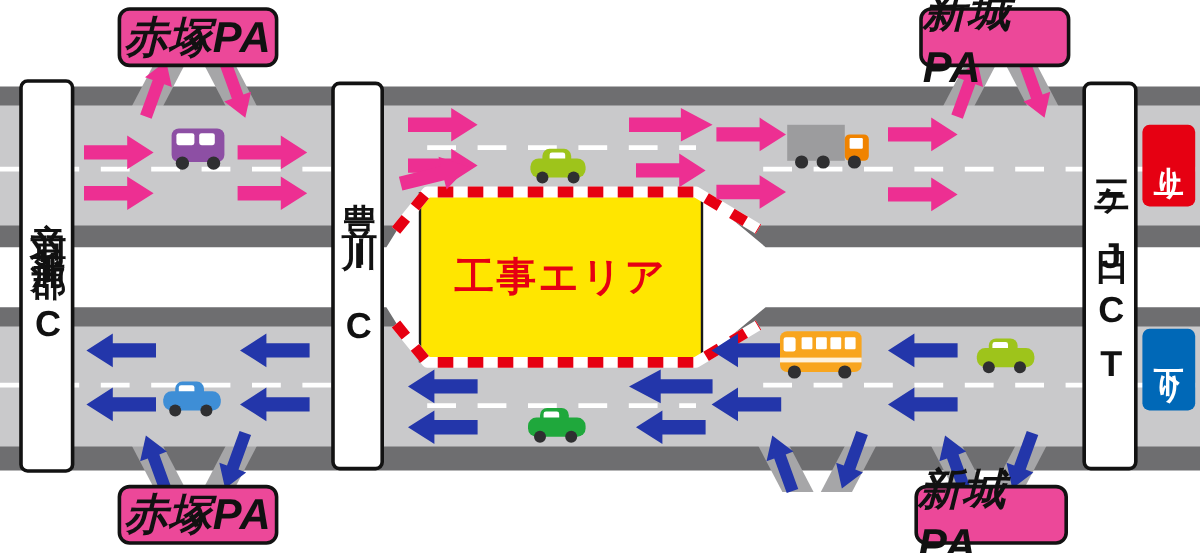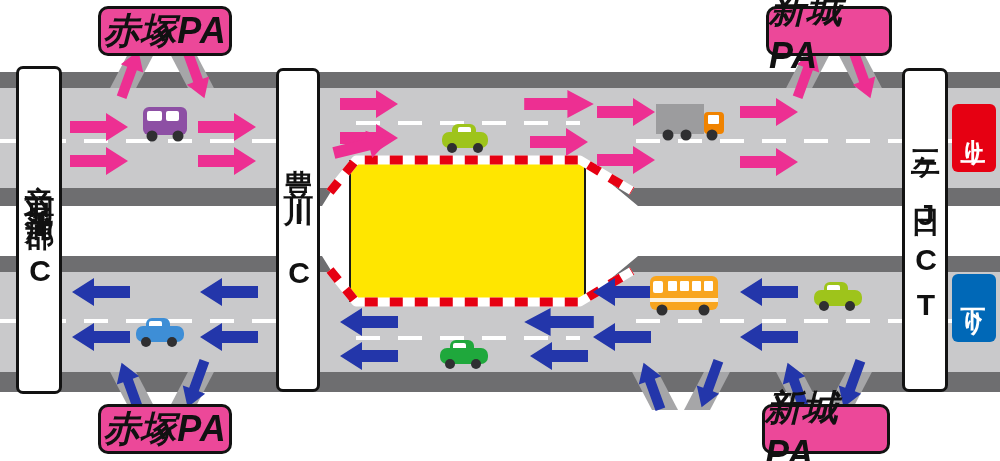--- a/index.html
+++ b/index.html
@@ -169,20 +169,21 @@
       <g>
         <rect x="824" y="282" width="24" height="14" rx="6" style="fill:var(--car-lime)"></rect>
         <rect x="827" y="285" width="13" height="8" rx="2" fill="#fff"></rect>
         <rect x="814" y="290" width="48" height="16" rx="7" style="fill:var(--car-lime)"></rect>
         <circle cx="824" cy="306" r="5" style="fill:var(--wheel-dark)"></circle>
         <circle cx="850" cy="306" r="5" style="fill:var(--wheel-dark)"></circle>
       </g>
     </g>
   </svg>
 
+  <div class="overlay zone-text" style="left:350px;top:162px;width:235px;height:138px;">工事エリア</div>
 
   <div class="overlay pa-box" style="left:98px;top:6px;width:134px;height:50px;">赤塚PA</div>
   <div class="overlay pa-box" style="left:766px;top:6px;width:126px;height:50px;">新城PA</div>
   <div class="overlay pa-box" style="left:98px;top:404px;width:134px;height:50px;">赤塚PA</div>
   <div class="overlay pa-box" style="left:762px;top:404px;width:128px;height:50px;">新城PA</div>
 
   <div class="overlay ic-box ls-12" style="left:16px;top:66px;width:46px;height:328px;">音羽蒲郡IC</div>
   <div class="overlay ic-box ls-26" style="left:276px;top:68px;width:44px;height:324px;">豊川IC</div>
   <div class="overlay ic-box ls-12" style="left:902px;top:68px;width:46px;height:324px;">三ヶ日JCT</div>
 

